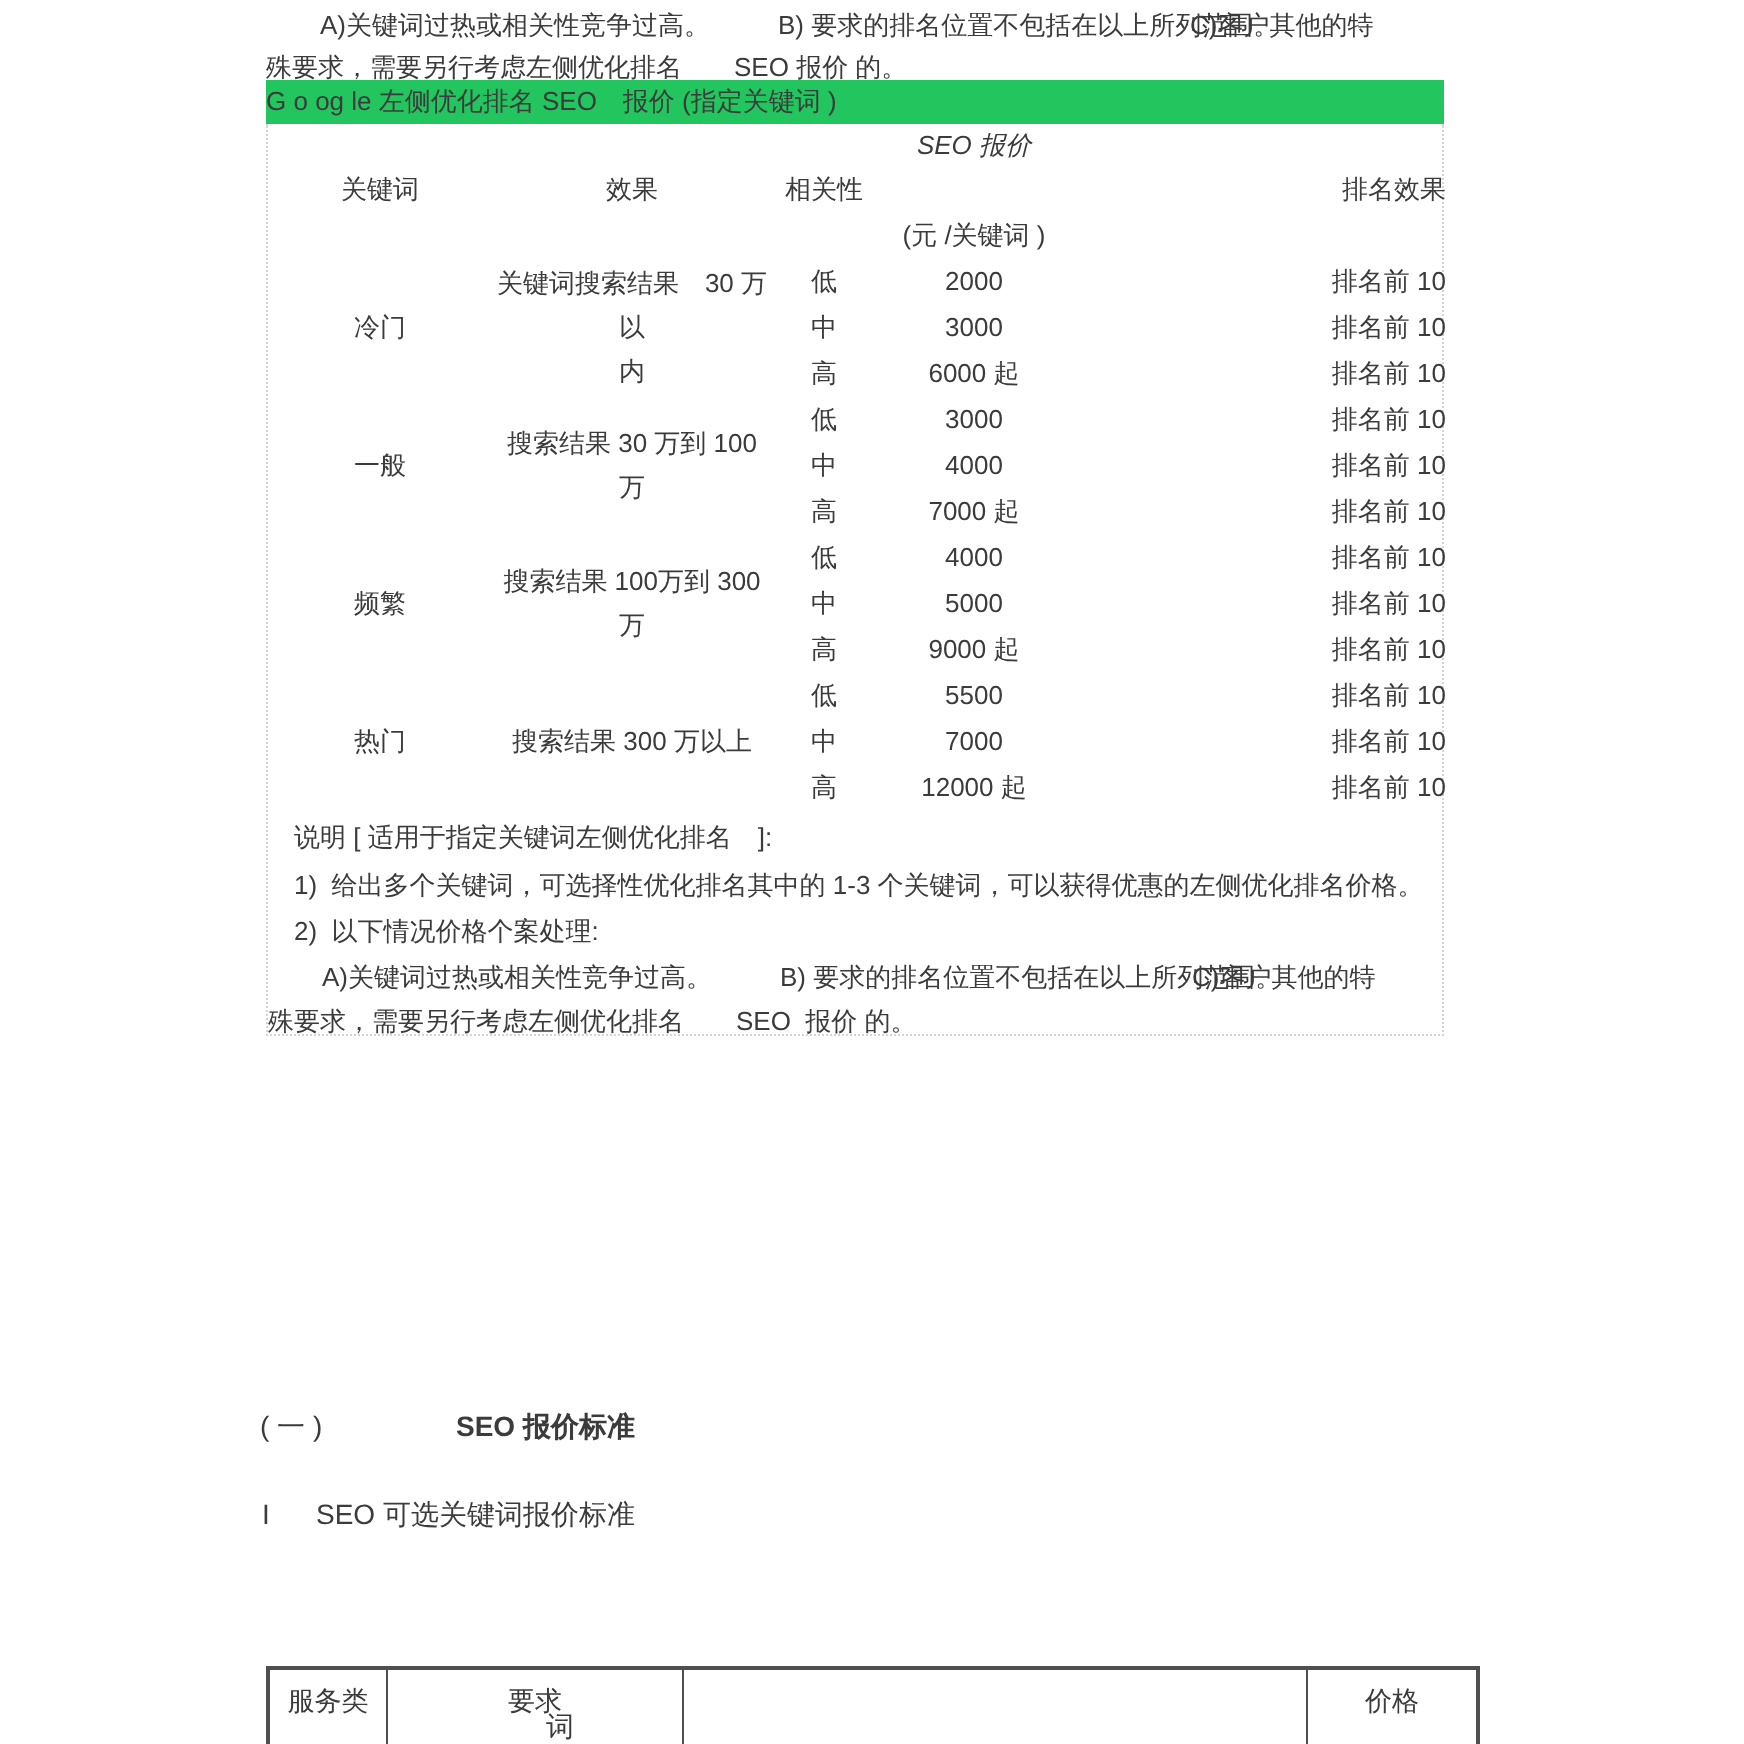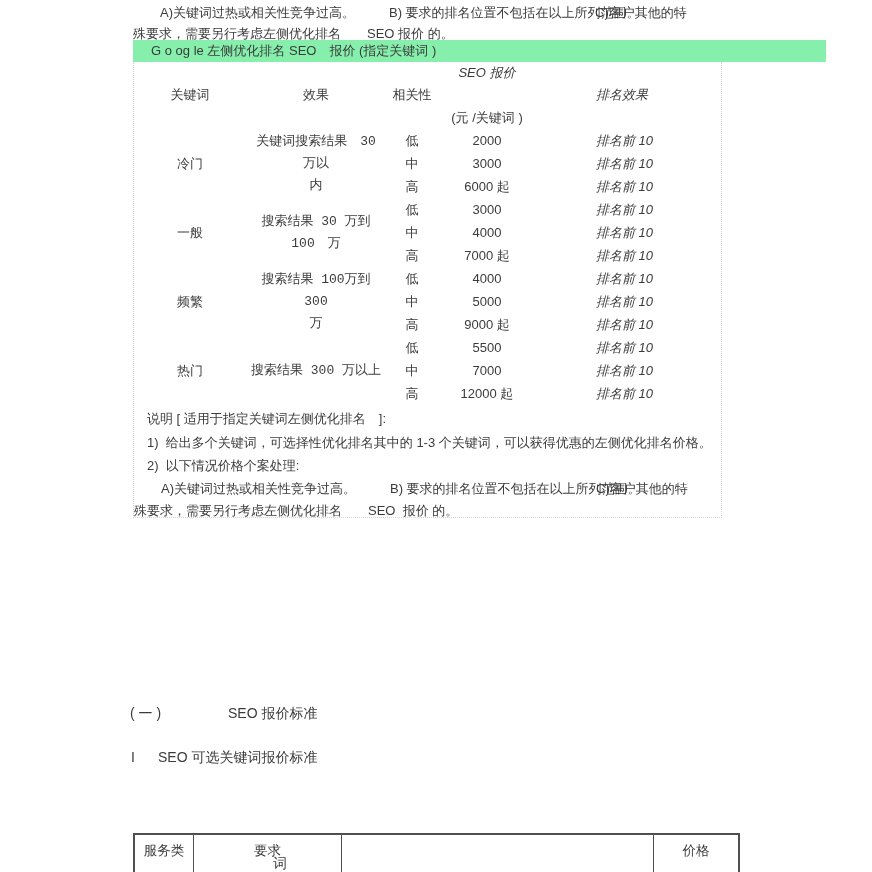--- a/index.html
+++ b/index.html
@@ -15,48 +15,48 @@
   
   .top-note { position:absolute; left:133px; top:2px; width:589px; }
   .abc-line { position:relative; height:21px; line-height:21px; }
   .abc-line .seg-a { position:absolute; left:27px; white-space:nowrap; }
   .abc-line .seg-b { position:absolute; left:256px; white-space:nowrap; }
   .abc-line .seg-c { position:absolute; left:462px; white-space:nowrap; }
   .wrap-line { height:21px; line-height:21px; white-space:pre; }
 
   
   .gbar {
-    position:absolute; left:133px; top:40px; width:693px; height:22px;
-    background:#86efac; line-height:22px; padding-left:18px; white-space:pre;
+    position:absolute; left:133px; top:40px; width:589px; height:22px;
+    background:#22c55e; line-height:22px; white-space:pre;
   }
 
   
   .gwrap {
     position:absolute; left:133px; top:62px; width:589px; height:456px;
     border-left:1px dotted #d4d4d4; border-right:1px dotted #d4d4d4;
     border-bottom:1px dotted #d4d4d4;
   }
   table.gt { border-collapse:collapse; table-layout:fixed; width:589px; }
   table.gt td { text-align:center; vertical-align:middle; white-space:pre-line; }
-  table.gt td.rank { text-align:left; padding-left:60px; white-space:pre;font-style:italic; }
+  table.gt td.rank { text-align:right; padding-left:60px; white-space:pre; }
   table.gt tr.h-top td { height:21px;font-style:italic; }
   table.gt tr.h-mid td { height:24px; }
   table.gt tr.h-sub td { height:22px; }
   table.gt tr.drow td { height:23px; }
-  td.effect { line-height:22px;font-family:Liberation Mono, monospace; }
+  td.effect { line-height:22px; }
 
   
   .notes { padding-top:2px; }
   .note-line { height:23.5px; line-height:23.5px; padding-left:13px; white-space:pre; }
   .notes .abc-line { height:22px; line-height:22px; }
   .notes .wrap-line { height:22px; line-height:22px; }
 
   
   .h1 { position:absolute; left:130px; top:705px; height:20px; font-size:14px; }
-  .h1 .h-text { position:absolute; left:98px; white-space:pre; }
+  .h1 .h-text { position:absolute; left:98px; white-space:pre;font-weight:bold; }
   .h1 .h-num { white-space:pre; }
   .h2 { position:absolute; left:131px; top:749px; height:20px; font-size:14px; }
   .h2 .h-text { position:absolute; left:27px; white-space:pre; }
 
   
   .btable {
     position:absolute; left:133px; top:833px; width:607px; height:70px;
     border:2px solid #4f4f4f; background:#fff;
   }
   .bt-title {

